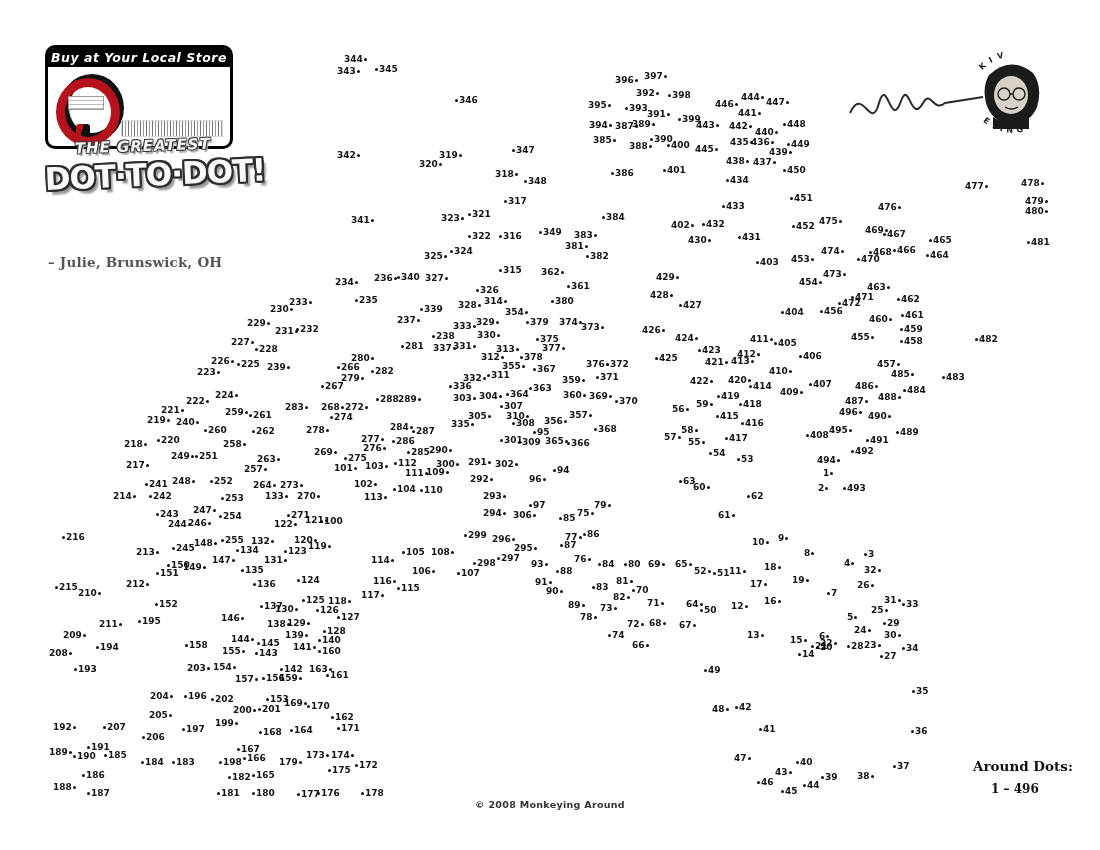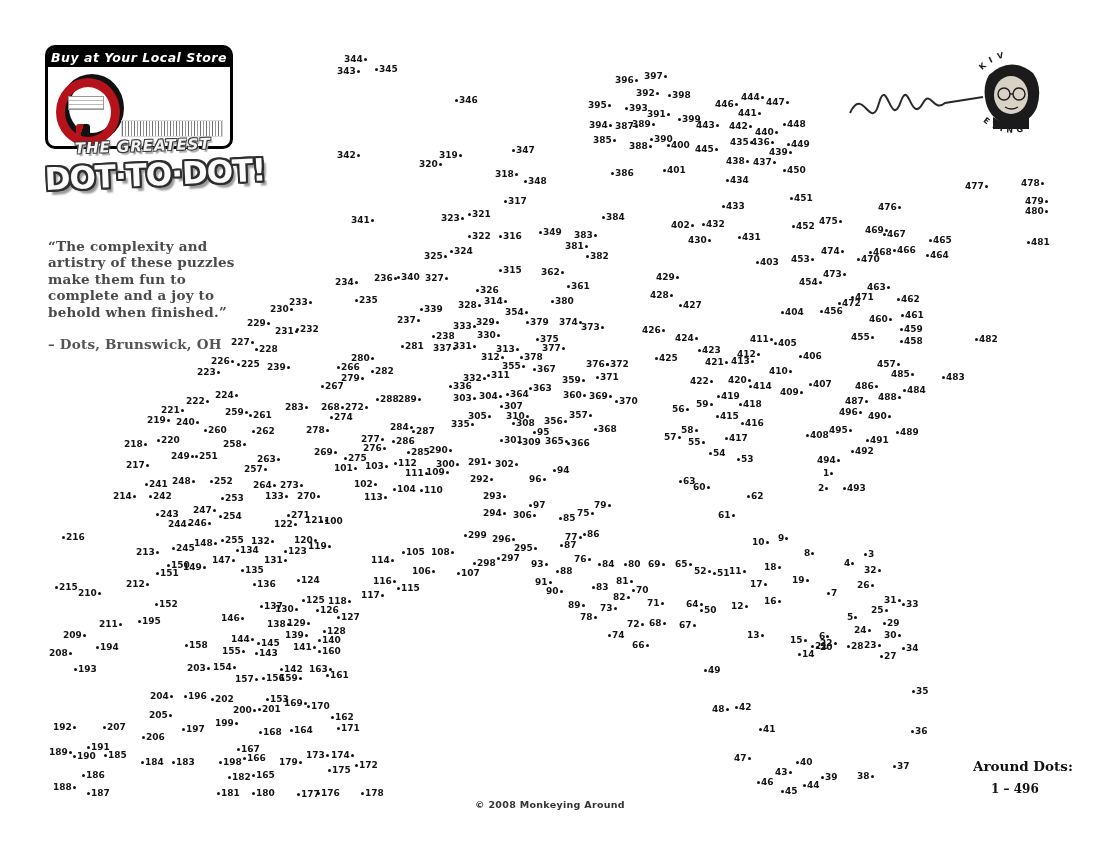--- a/index.html
+++ b/index.html
@@ -64,22 +64,21 @@
     </div>
     <div id="barcode"></div>
   </div>
 
   <div id="wordmark">
     <span class="l1">THE GREATEST</span><br>
     <span class="l2">DOT·TO·DOT!</span>
   </div>
 
   <div id="quote">
-    <div>“The complexity and artistry of these puzzles make them fun to complete and a joy to behold when finished.”</div>
-    <div class="attr">– Dots, Brunswick, OH</div>
+    <div class="attr">– Julie, Brunswick, OH</div>
   </div>
 
   <svg id="sig" viewBox="0 0 215 112">
     <path d="M5,68 C18,40 26,88 34,58 C42,30 46,86 56,56 C64,34 66,80 78,58 C86,44 88,68 100,58 L138,52" fill="none" stroke="#2a2a2a" stroke-width="2"></path>
     <g transform="translate(118,2)">
       <defs>
         <path id="arcT" d="M12,40 A36,36 0 0 1 82,36"></path>
         <path id="arcB" d="M14,66 A40,34 0 0 0 84,70"></path>
       </defs>
       <path d="M26,28 Q47,8 70,26 Q80,40 74,60 Q68,76 47,78 Q28,74 23,56 Q19,40 26,28" fill="#1b1b1b"></path>

